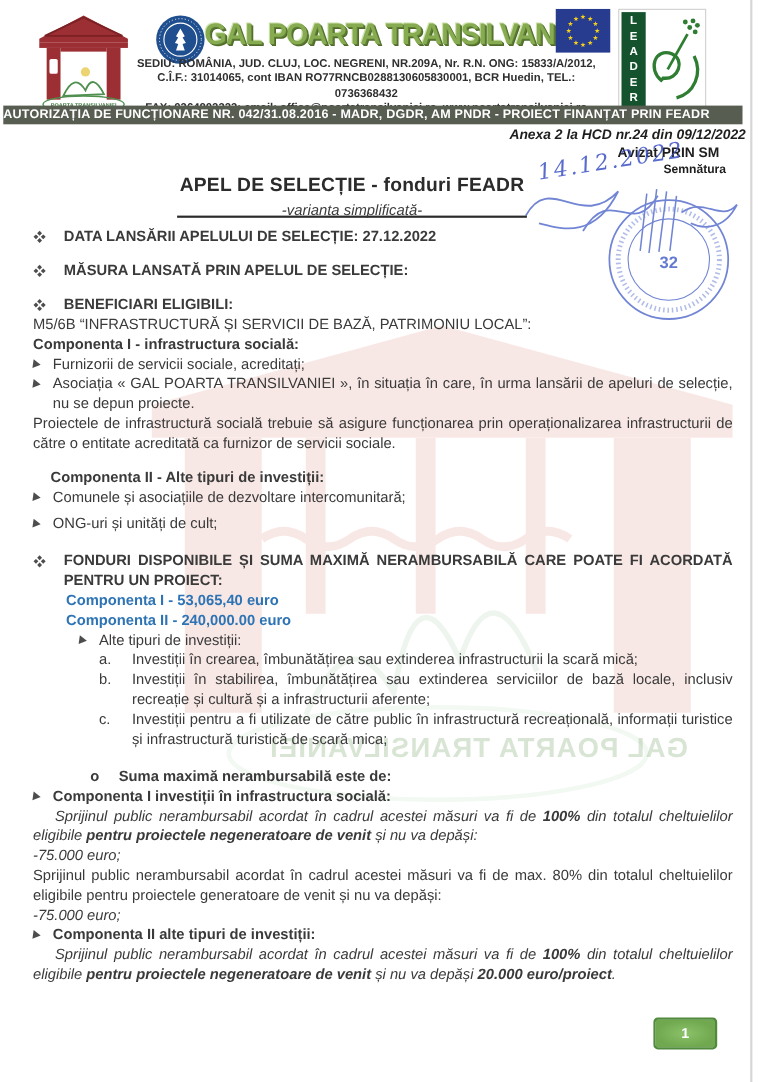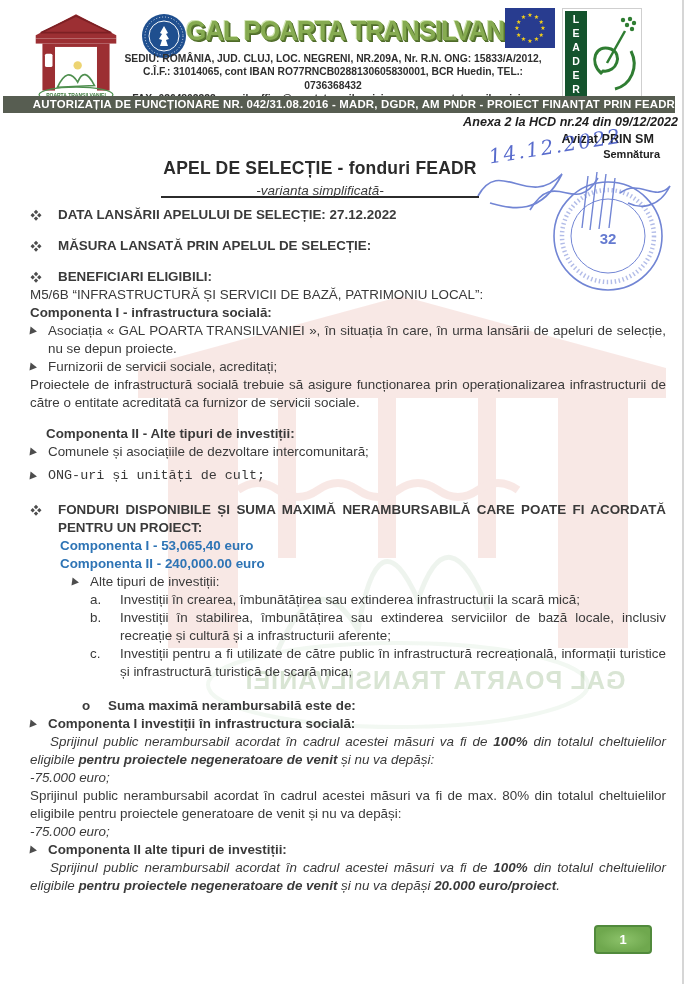--- a/index.html
+++ b/index.html
@@ -15,21 +15,21 @@
     text-shadow:1px 1px 0 #5e7d33,2px 2px 0 #4e6b29, -1px -1px 0 #cfe3ae;
     white-space:nowrap;transform:scaleX(.96);transform-origin:left;
   }
   .addr{
     position:absolute;left:118px;top:52px;width:430px;text-align:center;
     font-size:10.3px;font-weight:bold;line-height:1.3;color:#2f2f2f;
   }
   .addr a{color:#2f2f2f;text-decoration:underline;}
   .auth-bar{
     position:absolute;left:3px;top:96px;width:672px;height:17px;background:#575d51;
-    color:#fff;font-size:11.4px;font-weight:bold;text-align:right;line-height:17px;
+    color:#fff;font-size:11.4px;font-weight:bold;text-align:left;line-height:17px;
     letter-spacing:.2px;white-space:nowrap;
   }
   .annex{position:absolute;right:18px;top:115px;font-size:12.6px;font-weight:bold;font-style:italic;color:#1e1e1e;}
   .avizat{position:absolute;right:42px;top:132px;font-size:12.6px;font-weight:bold;color:#1e1e1e;}
   .semnatura{position:absolute;right:36px;top:148px;font-size:11px;font-weight:bold;color:#1e1e1e;}
   .hand-date{
     position:absolute;left:488px;top:134px;color:#3c52c4;font-size:20px;
     font-family:"DejaVu Serif",serif;font-style:italic;letter-spacing:2px;
     transform:rotate(-9deg);opacity:.85;
   }
@@ -45,21 +45,21 @@
   .wm-gate{position:absolute;left:128px;top:290px;width:548px;height:440px;opacity:.14;pointer-events:none;}
   .wm-text{
     position:absolute;left:200px;top:666px;width:470px;text-align:center;
     font-size:25px;font-weight:bold;color:rgba(120,160,100,.28);
     transform:scaleX(-1);letter-spacing:1px;pointer-events:none;white-space:nowrap;
   }
   .scan-edge{position:absolute;right:12px;top:0;bottom:0;width:2px;background:#d6d6d6;}
   
   .content{position:absolute;left:30px;top:206px;width:636px;font-size:13.4px;line-height:18px;color:#3a3a3a;}
   .row{display:flex;align-items:flex-start;}
-  .g6{margin-top:6px;font-family:Liberation Mono, monospace;} .g13{margin-top:13px;} .g16{margin-top:16px;}
+  .g6{margin-top:6px;} .g13{margin-top:13px;} .g16{margin-top:16px;}
   .bold{font-weight:bold;} .it{font-style:italic;} .just{text-align:justify;}
   .blue{color:#2e74b5;font-weight:bold;}
   .ind30{margin-left:30px;} .ind42{margin-left:42px;} .ind16{margin-left:16px;}
   .dmdwrap{flex:0 0 24px;padding-top:4px;padding-left:4px;}
   .dmd{display:block;width:4px;height:4px;background:#4d4d4d;
     box-shadow:6px 0 0 #4d4d4d,0 6px 0 #4d4d4d,6px 6px 0 #4d4d4d;transform:rotate(45deg) scale(.78);}
   .triwrap{flex:0 0 18px;padding-top:5px;}
   .tri{display:block;width:0;height:0;border-left:7px solid #4d4d4d;
     border-top:4px solid transparent;border-bottom:4px solid transparent;transform:rotate(8deg);}
   .letter-row{display:flex;margin-left:60px;}
@@ -202,31 +202,31 @@
     </div>
 
     <div class="row bold g13">
       <span class="dmdwrap">
           <span class="dmd"></span>
         </span>
       <span>BENEFICIARI ELIGIBILI:</span>
     </div>
     <div>M5/6B “INFRASTRUCTURĂ ȘI SERVICII DE BAZĂ, PATRIMONIU LOCAL”:</div>
     <div class="bold">Componenta I - infrastructura socială:</div>
+    <div class="row">
+      <span class="triwrap">
+          <span class="tri"></span>
+        </span>
+      <span>Furnizorii de servicii sociale, acreditați;</span>
+    </div>
     <div class="row just">
       <span class="triwrap">
           <span class="tri"></span>
         </span>
       <span style="flex:1">Asociația « GAL POARTA TRANSILVANIEI », în situația în care, în urma lansării de apeluri de selecție, nu se depun proiecte.</span>
-    </div>
-    <div class="row">
-      <span class="triwrap">
-          <span class="tri"></span>
-        </span>
-      <span>Furnizorii de servicii sociale, acreditați;</span>
     </div>
     <div class="just">Proiectele de infrastructură socială trebuie să asigure funcționarea prin operaționalizarea infrastructurii de către o entitate acreditată ca furnizor de servicii sociale.</div>
 
     <div class="bold ind16 g13">Componenta II - Alte tipuri de investiții:</div>
     <div class="row">
       <span class="triwrap">
           <span class="tri"></span>
         </span>
       <span>Comunele și asociațiile de dezvoltare intercomunitară;</span>
     </div>

